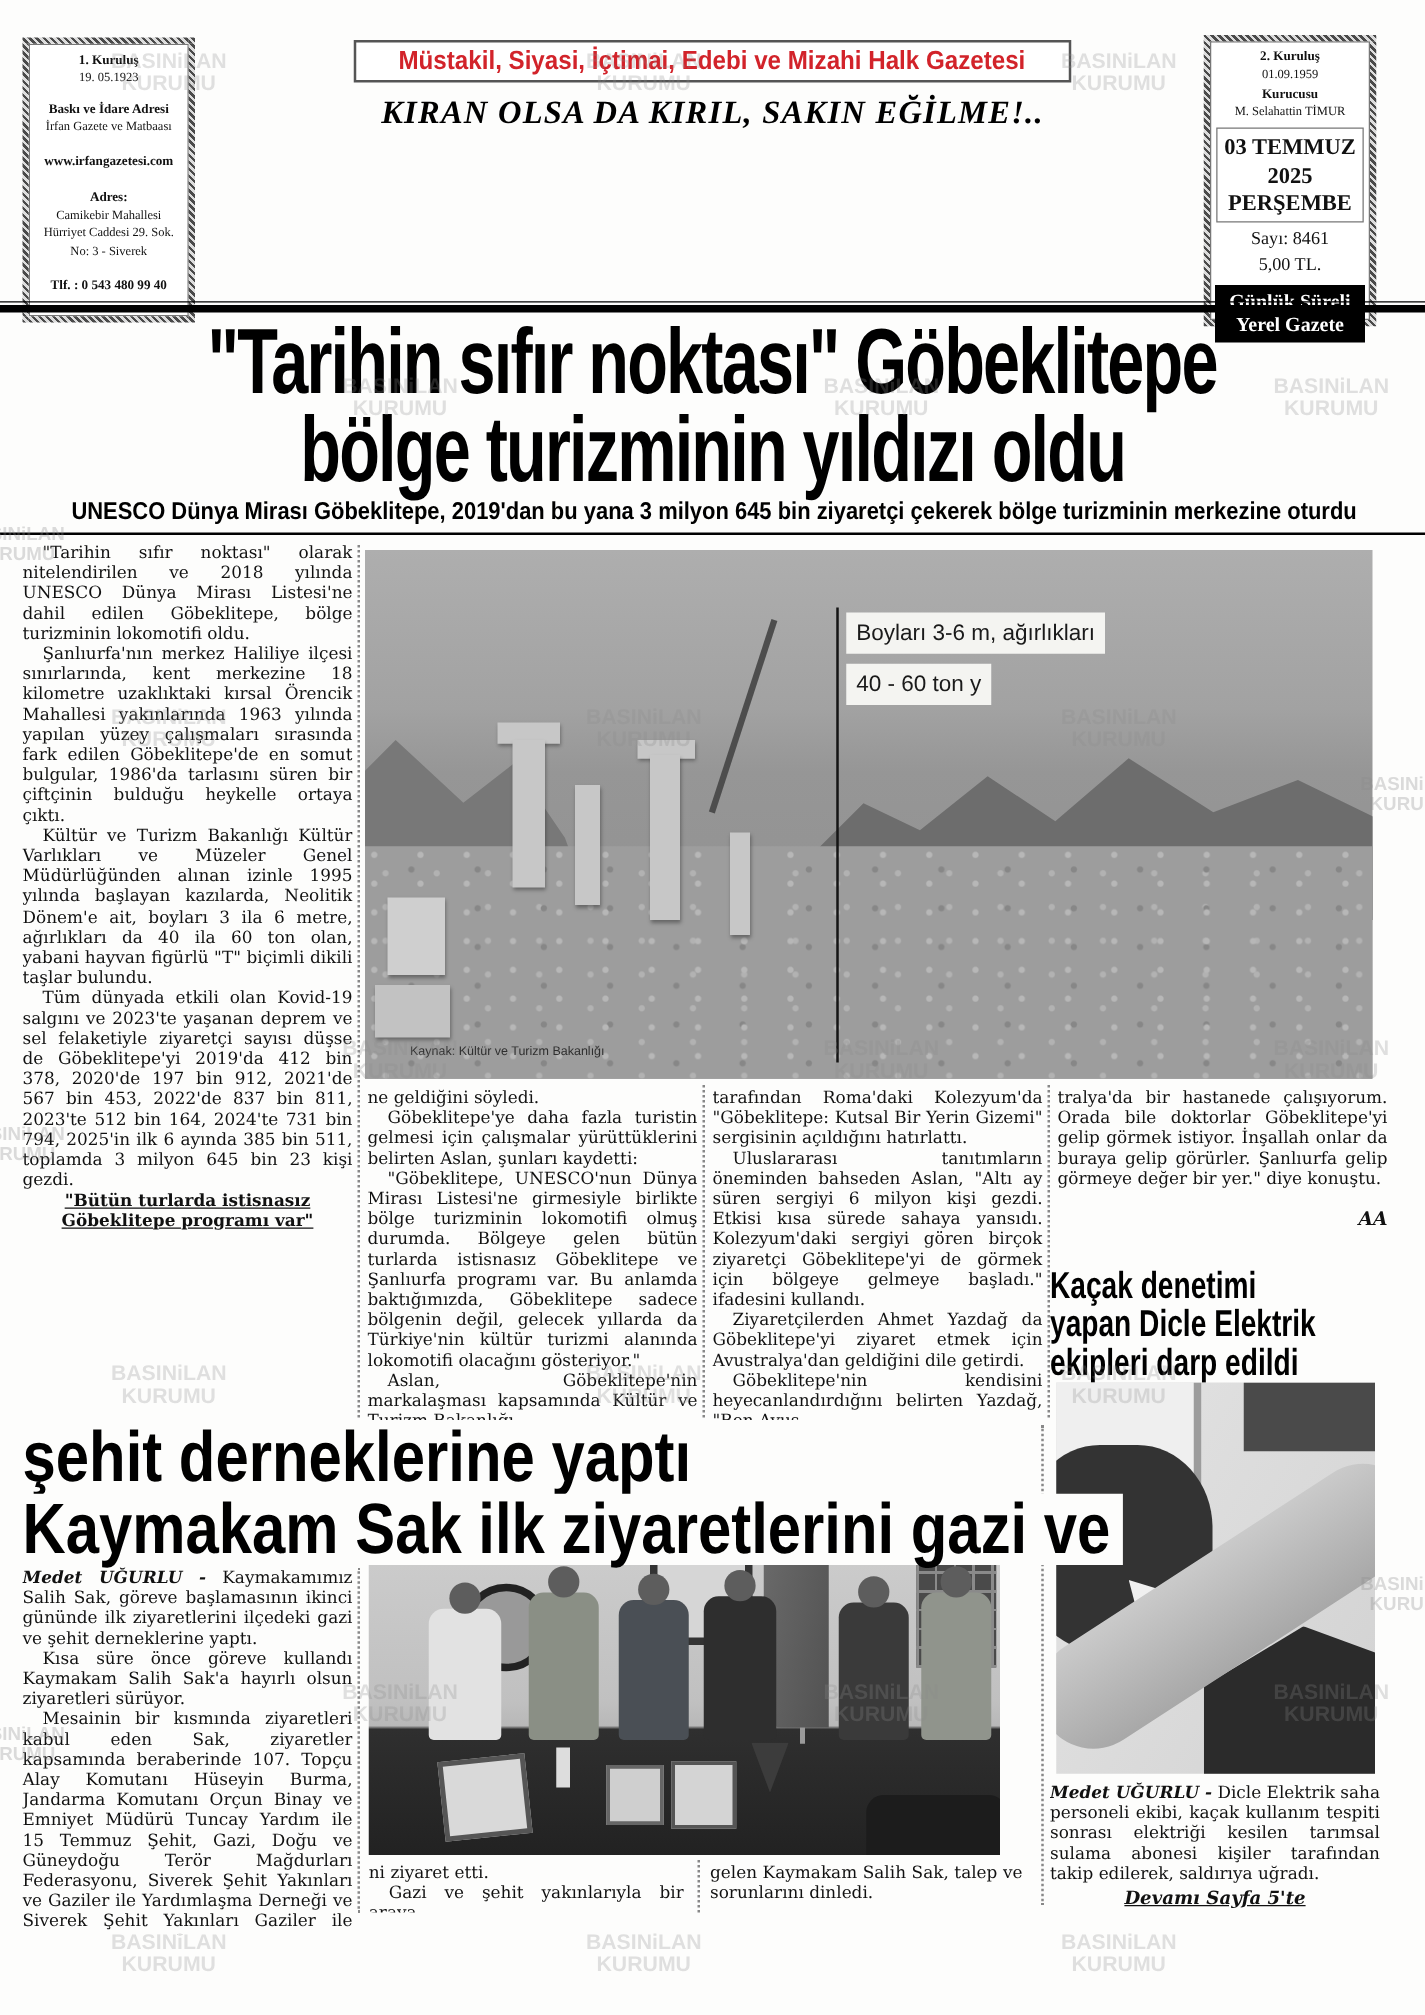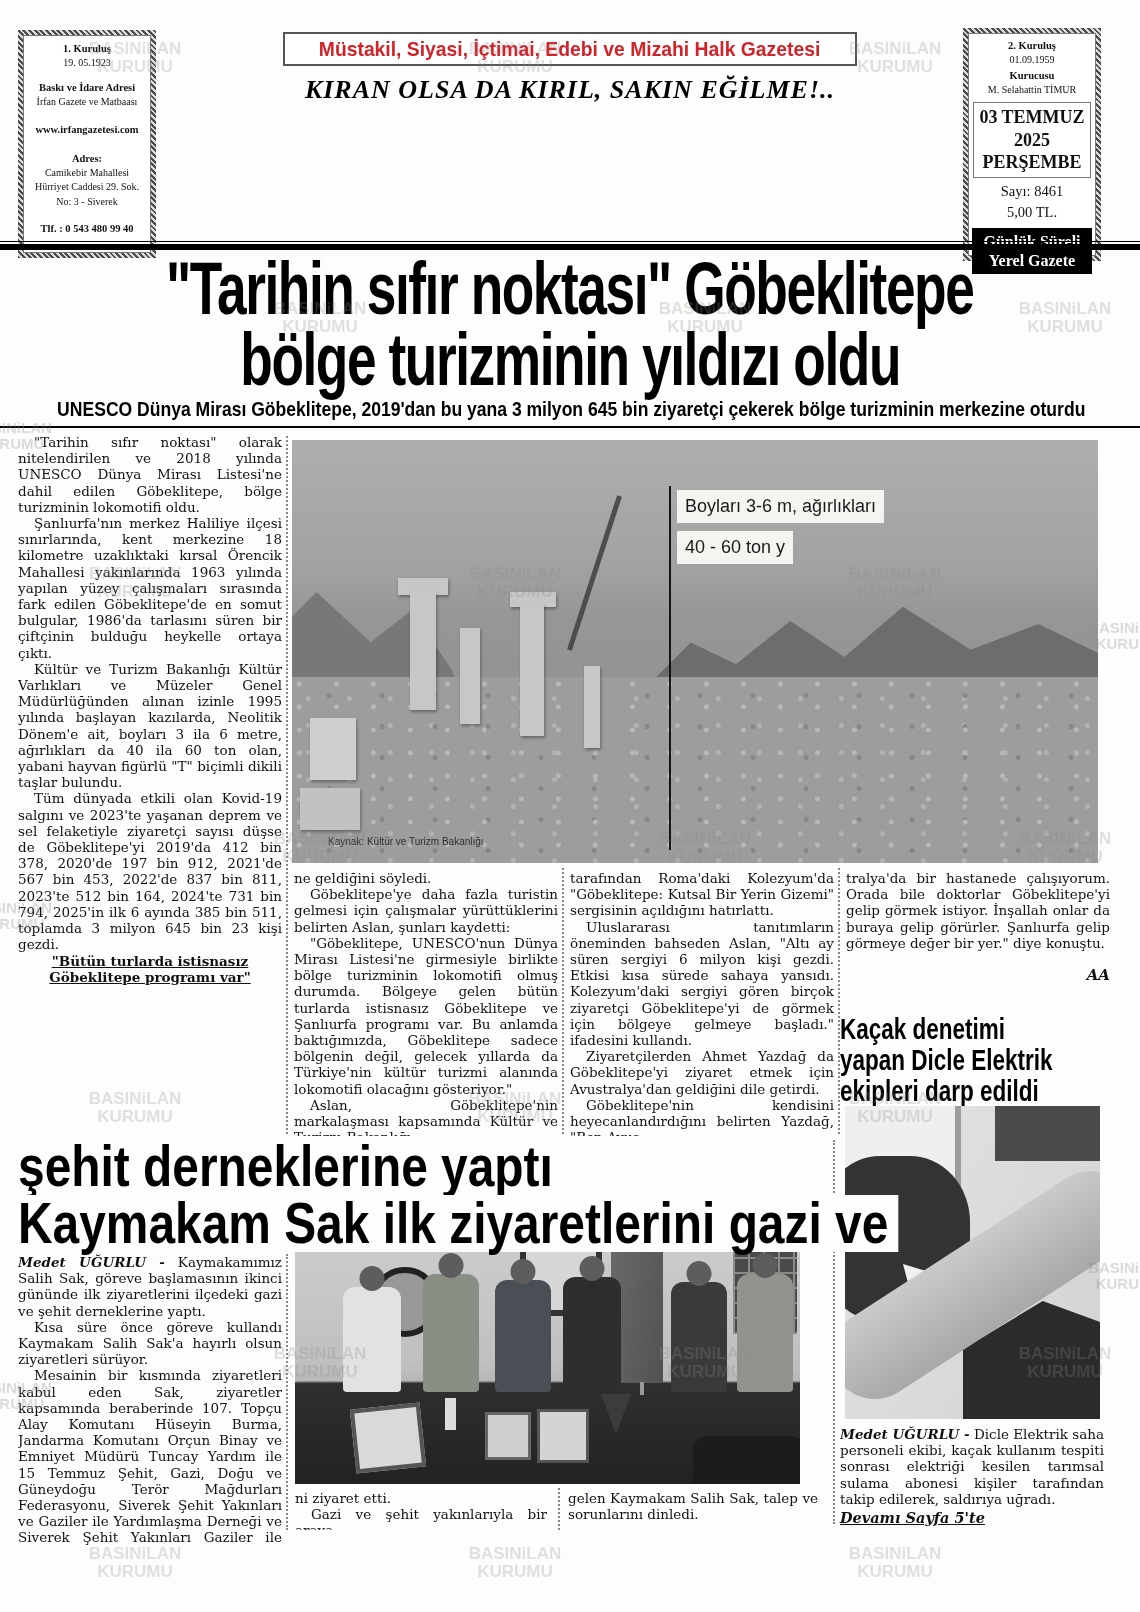--- a/index.html
+++ b/index.html
@@ -180,21 +180,21 @@
     <div class="abs" style="left:0;top:0;width:110px;height:140px;background:#efefef;border-right:6px solid #9c9c9c;box-shadow:inset 0 -4px 0 #9c9c9c"></div>
     <div class="abs" style="left:150px;top:0;width:110px;height:55px;background:#4a4a4a"></div>
     <div class="abs" style="left:-25px;top:50px;width:150px;height:165px;background:#333;border-radius:40%"></div>
     <div class="abs" style="left:58px;top:158px;width:42px;height:32px;background:#f0f0f0;clip-path:polygon(0 0,100% 40%,20% 100%)"></div>
     <div class="abs" style="left:118px;top:195px;width:145px;height:120px;background:#2b2b2b;clip-path:polygon(0 40%,55% 0,100% 20%,100% 100%,0 100%)"></div>
     <div class="abs" style="left:-35px;top:135px;width:345px;height:88px;background:linear-gradient(180deg,#cacaca,#a8a8a8);border-radius:46px;transform:rotate(-33deg)"></div>
   </div>
   <div class="col" style="left:840px;top:1426px;width:264px;height:84px">
     <p class="noind"><span class="byline">Medet UĞURLU -</span> <span>Dicle Elektrik saha personeli ekibi, kaçak kullanım tespiti sonrası elektriği kesilen tarımsal sulama abonesi kişiler tarafından takip edilerek, saldırıya uğradı.</span></p>
   </div>
-  <div class="abs" style="left:840px;top:1508px;width:264px;text-align:left">
+  <div class="abs" style="left:840px;top:1508px;width:264px;text-align:center">
     <span class="continuation">Devamı Sayfa 5'te</span>
   </div>
 
   <div class="photo ph2" style="left:295px;top:1212px;width:505px;height:272px;z-index:1">
     <div class="abs" style="left:75px;top:55px;width:58px;height:58px;border:6px solid #222;border-radius:50%;background:#999"></div>
     <div class="abs" style="left:225px;top:6px;width:70px;height:86px;background:#d6d6d6;border:6px solid #333"></div>
     <div class="abs" style="left:438px;top:0;width:64px;height:122px;background:#4a4a4a;background-image:repeating-linear-gradient(0deg,#8a8a8a 0 2px,transparent 2px 15px),repeating-linear-gradient(90deg,#8a8a8a 0 2px,transparent 2px 15px)"></div>
     <div class="abs" style="left:345px;top:8px;width:4px;height:175px;background:#9a9a9a"></div>
     <div class="abs" style="left:316px;top:18px;width:52px;height:152px;background:linear-gradient(100deg,#6a6a6a,#525252);border-radius:8px 0 0 14px"></div>
     <div class="fig" style="left:48px;width:58px;height:105px;background:#e2e2e2"></div>

